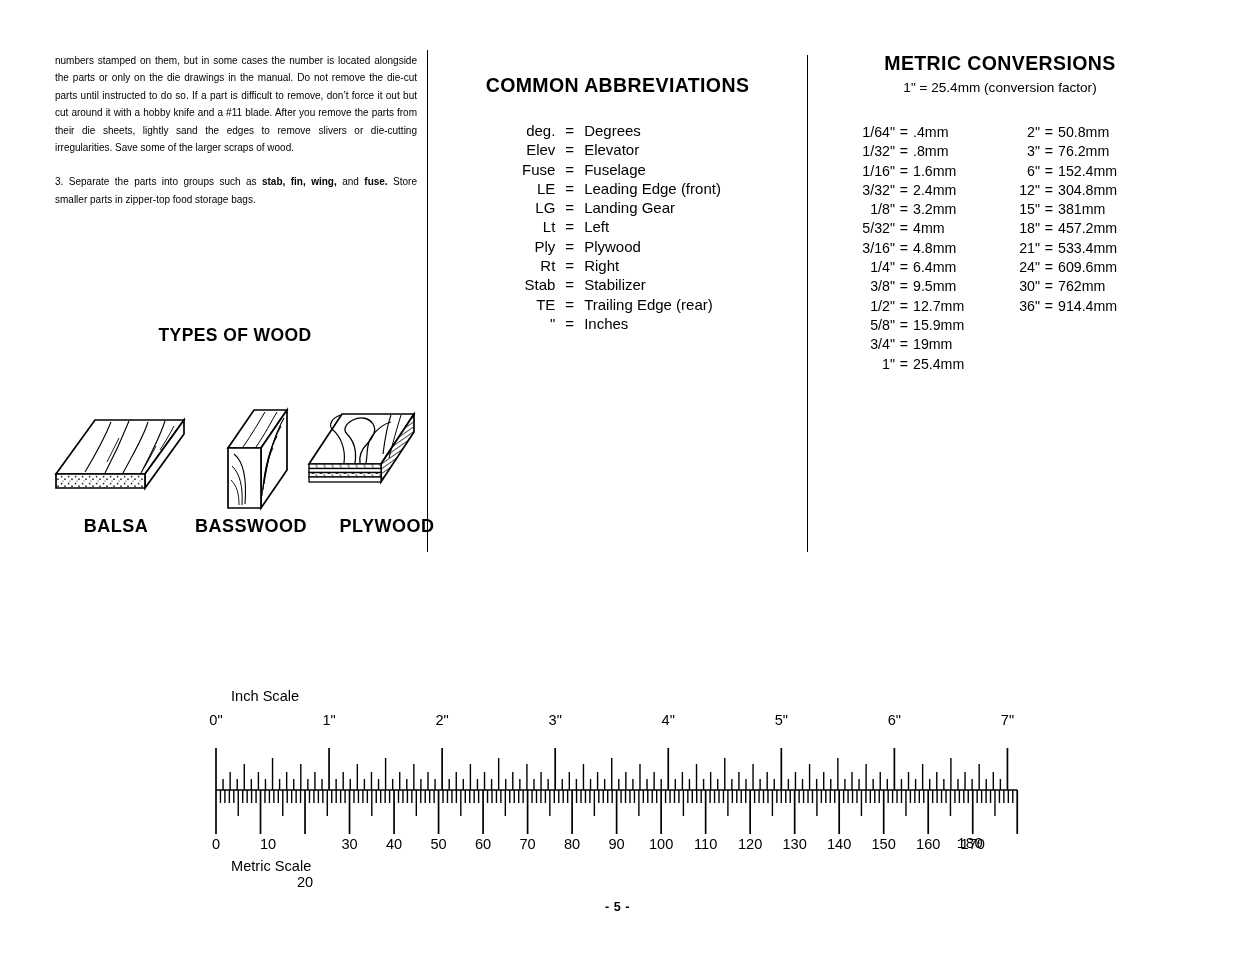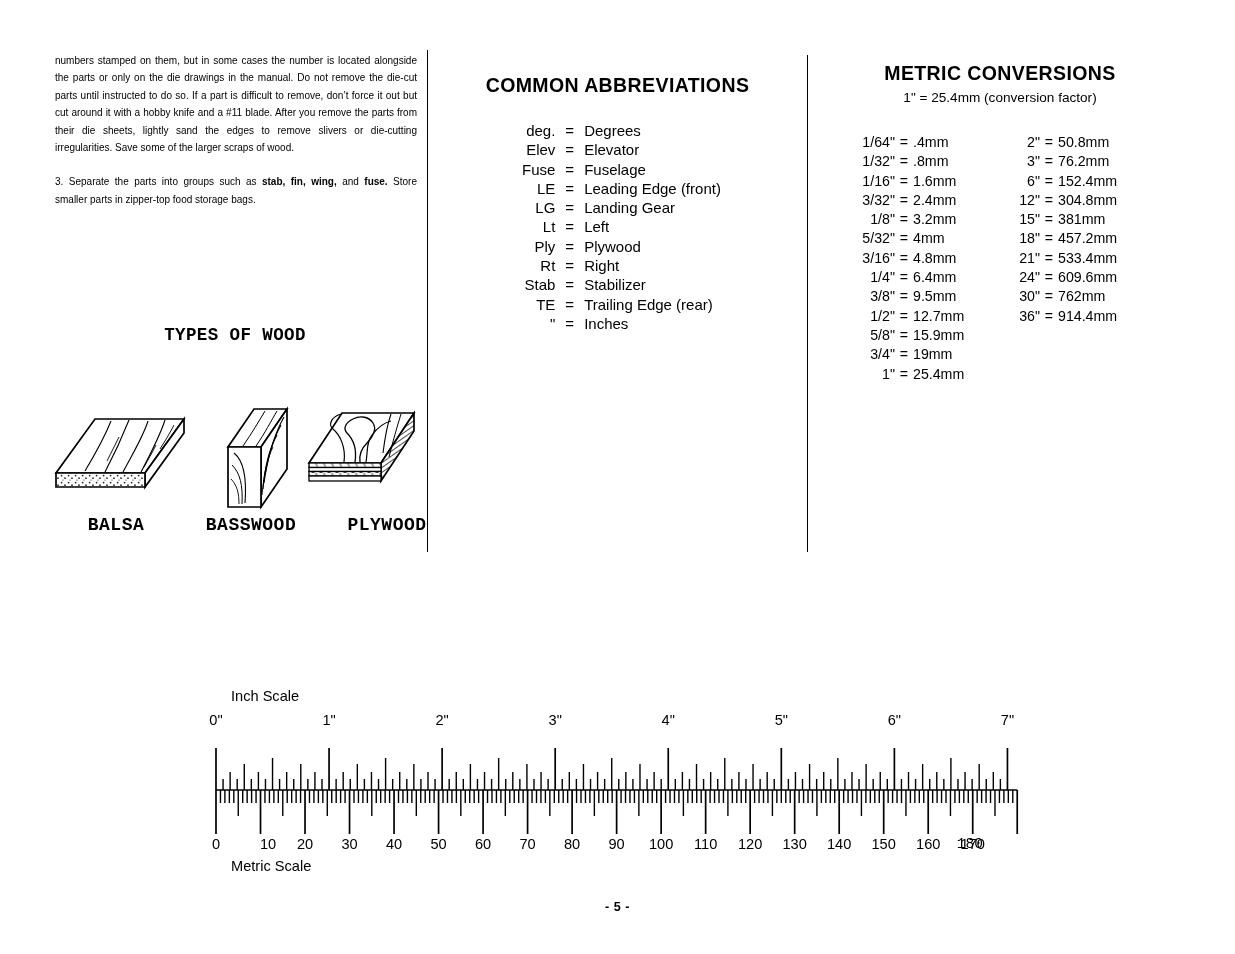--- a/index.html
+++ b/index.html
@@ -40,21 +40,20 @@
   }
   #paragraph-continued { margin-bottom: 17px; }
   .body-paragraph b { font-weight: bold; }
 
   
   #types-of-wood-section {
     position: absolute;
     left: 45px;
     top: 325px;
     width: 380px;
-    font-family: Liberation Mono, monospace;
   }
   .section-heading {
     font-size: 17.5px;
     font-weight: bold;
     text-align: center;
     letter-spacing: 0.4px;
     margin: 0;
   }
   #wood-figures {
     position: relative;
@@ -102,21 +101,21 @@
   .abbrev-eq    { text-align: center; padding: 0 10px !important; }
   .abbrev-value { text-align: left; }
 
   
   #right-column {
     position: absolute;
     left: 820px;
     top: 52px;
     width: 360px;
   }
-  #metric-heading { font-size: 19.5px; margin-top: 10px; }
+  #metric-heading { font-size: 19.5px; }
   #metric-subtitle {
     font-size: 13.6px;
     text-align: center;
     margin: 5px 0 0 0;
   }
   #metric-lists {
     display: flex;
     margin-top: 28px;
   }
   .metric-list {
@@ -765,21 +764,21 @@
 <div class="tick-label inch-tick-label" style="left: 216px;">0"</div>
     <div class="tick-label inch-tick-label" style="left: 329.063px;">1"</div>
     <div class="tick-label inch-tick-label" style="left: 442.126px;">2"</div>
     <div class="tick-label inch-tick-label" style="left: 555.189px;">3"</div>
     <div class="tick-label inch-tick-label" style="left: 668.252px;">4"</div>
     <div class="tick-label inch-tick-label" style="left: 781.315px;">5"</div>
     <div class="tick-label inch-tick-label" style="left: 894.378px;">6"</div>
     <div class="tick-label inch-tick-label" style="left: 1007.44px;">7"</div>
     <div class="tick-label metric-tick-label" style="left: 216px;">0</div>
     <div class="tick-label metric-tick-label" style="left: 268px;">10</div>
-    <div class="tick-label metric-tick-label" style="left: 305.026px;">20</div>
+    <div class="tick-label metric-tick-label" style="left: 305.026px; margin-top: 38px;">20</div>
     <div class="tick-label metric-tick-label" style="left: 349.539px;">30</div>
     <div class="tick-label metric-tick-label" style="left: 394.052px;">40</div>
     <div class="tick-label metric-tick-label" style="left: 438.565px;">50</div>
     <div class="tick-label metric-tick-label" style="left: 483.078px;">60</div>
     <div class="tick-label metric-tick-label" style="left: 527.591px;">70</div>
     <div class="tick-label metric-tick-label" style="left: 572.104px;">80</div>
     <div class="tick-label metric-tick-label" style="left: 616.617px;">90</div>
     <div class="tick-label metric-tick-label" style="left: 661.13px;">100</div>
     <div class="tick-label metric-tick-label" style="left: 705.643px;">110</div>
     <div class="tick-label metric-tick-label" style="left: 750.156px;">120</div>

